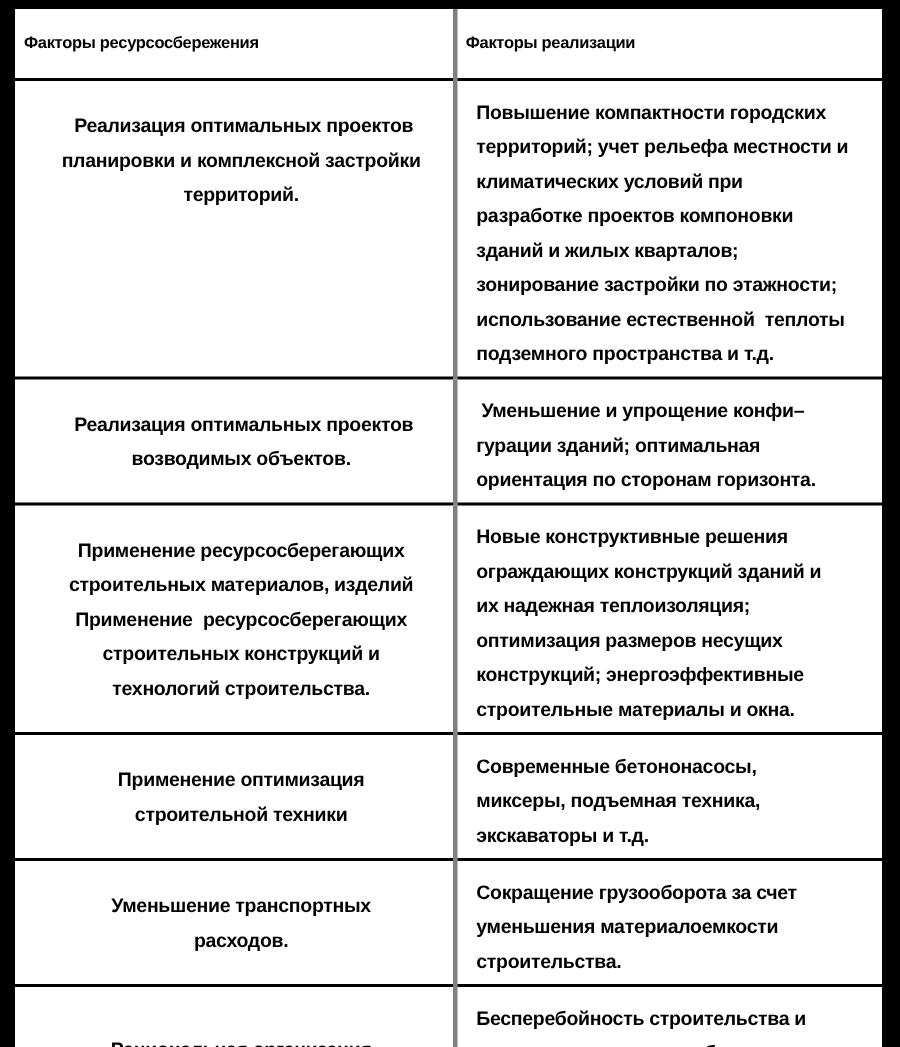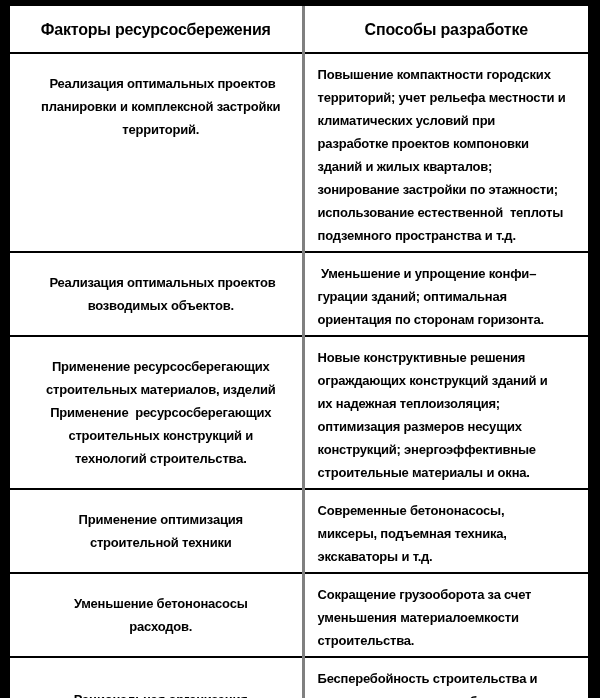--- a/index.html
+++ b/index.html
@@ -38,23 +38,23 @@
     font-weight: bold;
     font-size: 13px;
     line-height: 23px;
     letter-spacing: -0.2px;
     vertical-align: top;
     white-space: pre-wrap;
     overflow: hidden;
     padding: 0;
   }
   .doc-table th {
-    text-align: center;
+    text-align: left;
     vertical-align: middle;
-    font-size: 16px;
+    font-size: 11px;
     padding: 2px 6px;
   }
   
   .doc-table tr > * { border-bottom: 2px solid var(--rowline); }
   .doc-table tr.last > * { border-bottom: none; }
   .doc-table .cell-left  { border-right: 3px solid var(--divider); }
   
   .doc-table td.cell-left  { padding: 18px 10px 4px 20px; text-align: center; }
   .doc-table td.cell-right { padding: 9px 6px 4px 13px; }
   
@@ -72,21 +72,21 @@
 
 <div class="frame">
   <table class="doc-table">
     <colgroup>
       <col class="c-left">
       <col class="c-right">
     </colgroup>
     <tbody>
       <tr class="r-head">
         <th class="cell-left">Факторы ресурсосбережения</th>
-        <th class="cell-right">Способы разработке</th>
+        <th class="cell-right">Факторы реализации</th>
       </tr>
       <tr class="r1">
         <td class="cell-left"> Реализация оптимальных проектов
 планировки и комплексной застройки
 территорий.</td>
         <td class="cell-right">Повышение компактности городских
 территорий; учет рельефа местности и
 климатических условий при
 разработке проектов компоновки
 зданий и жилых кварталов;
@@ -115,21 +115,21 @@
 строительные материалы и окна.</td>
       </tr>
       <tr class="r4">
         <td class="cell-left">Применение оптимизация
 строительной техники</td>
         <td class="cell-right">Современные бетононасосы,
 миксеры, подъемная техника,
 экскаваторы и т.д.</td>
       </tr>
       <tr class="r5">
-        <td class="cell-left">Уменьшение бетононасосы
+        <td class="cell-left">Уменьшение транспортных
 расходов.</td>
         <td class="cell-right">Сокращение грузооборота за счет
 уменьшения материалоемкости
 строительства.</td>
       </tr>
       <tr class="r6 last">
         <td class="cell-left">Рациональная организация
 строительных работ и сокращение
 сроков строительства.</td>
         <td class="cell-right">Бесперебойность строительства и

